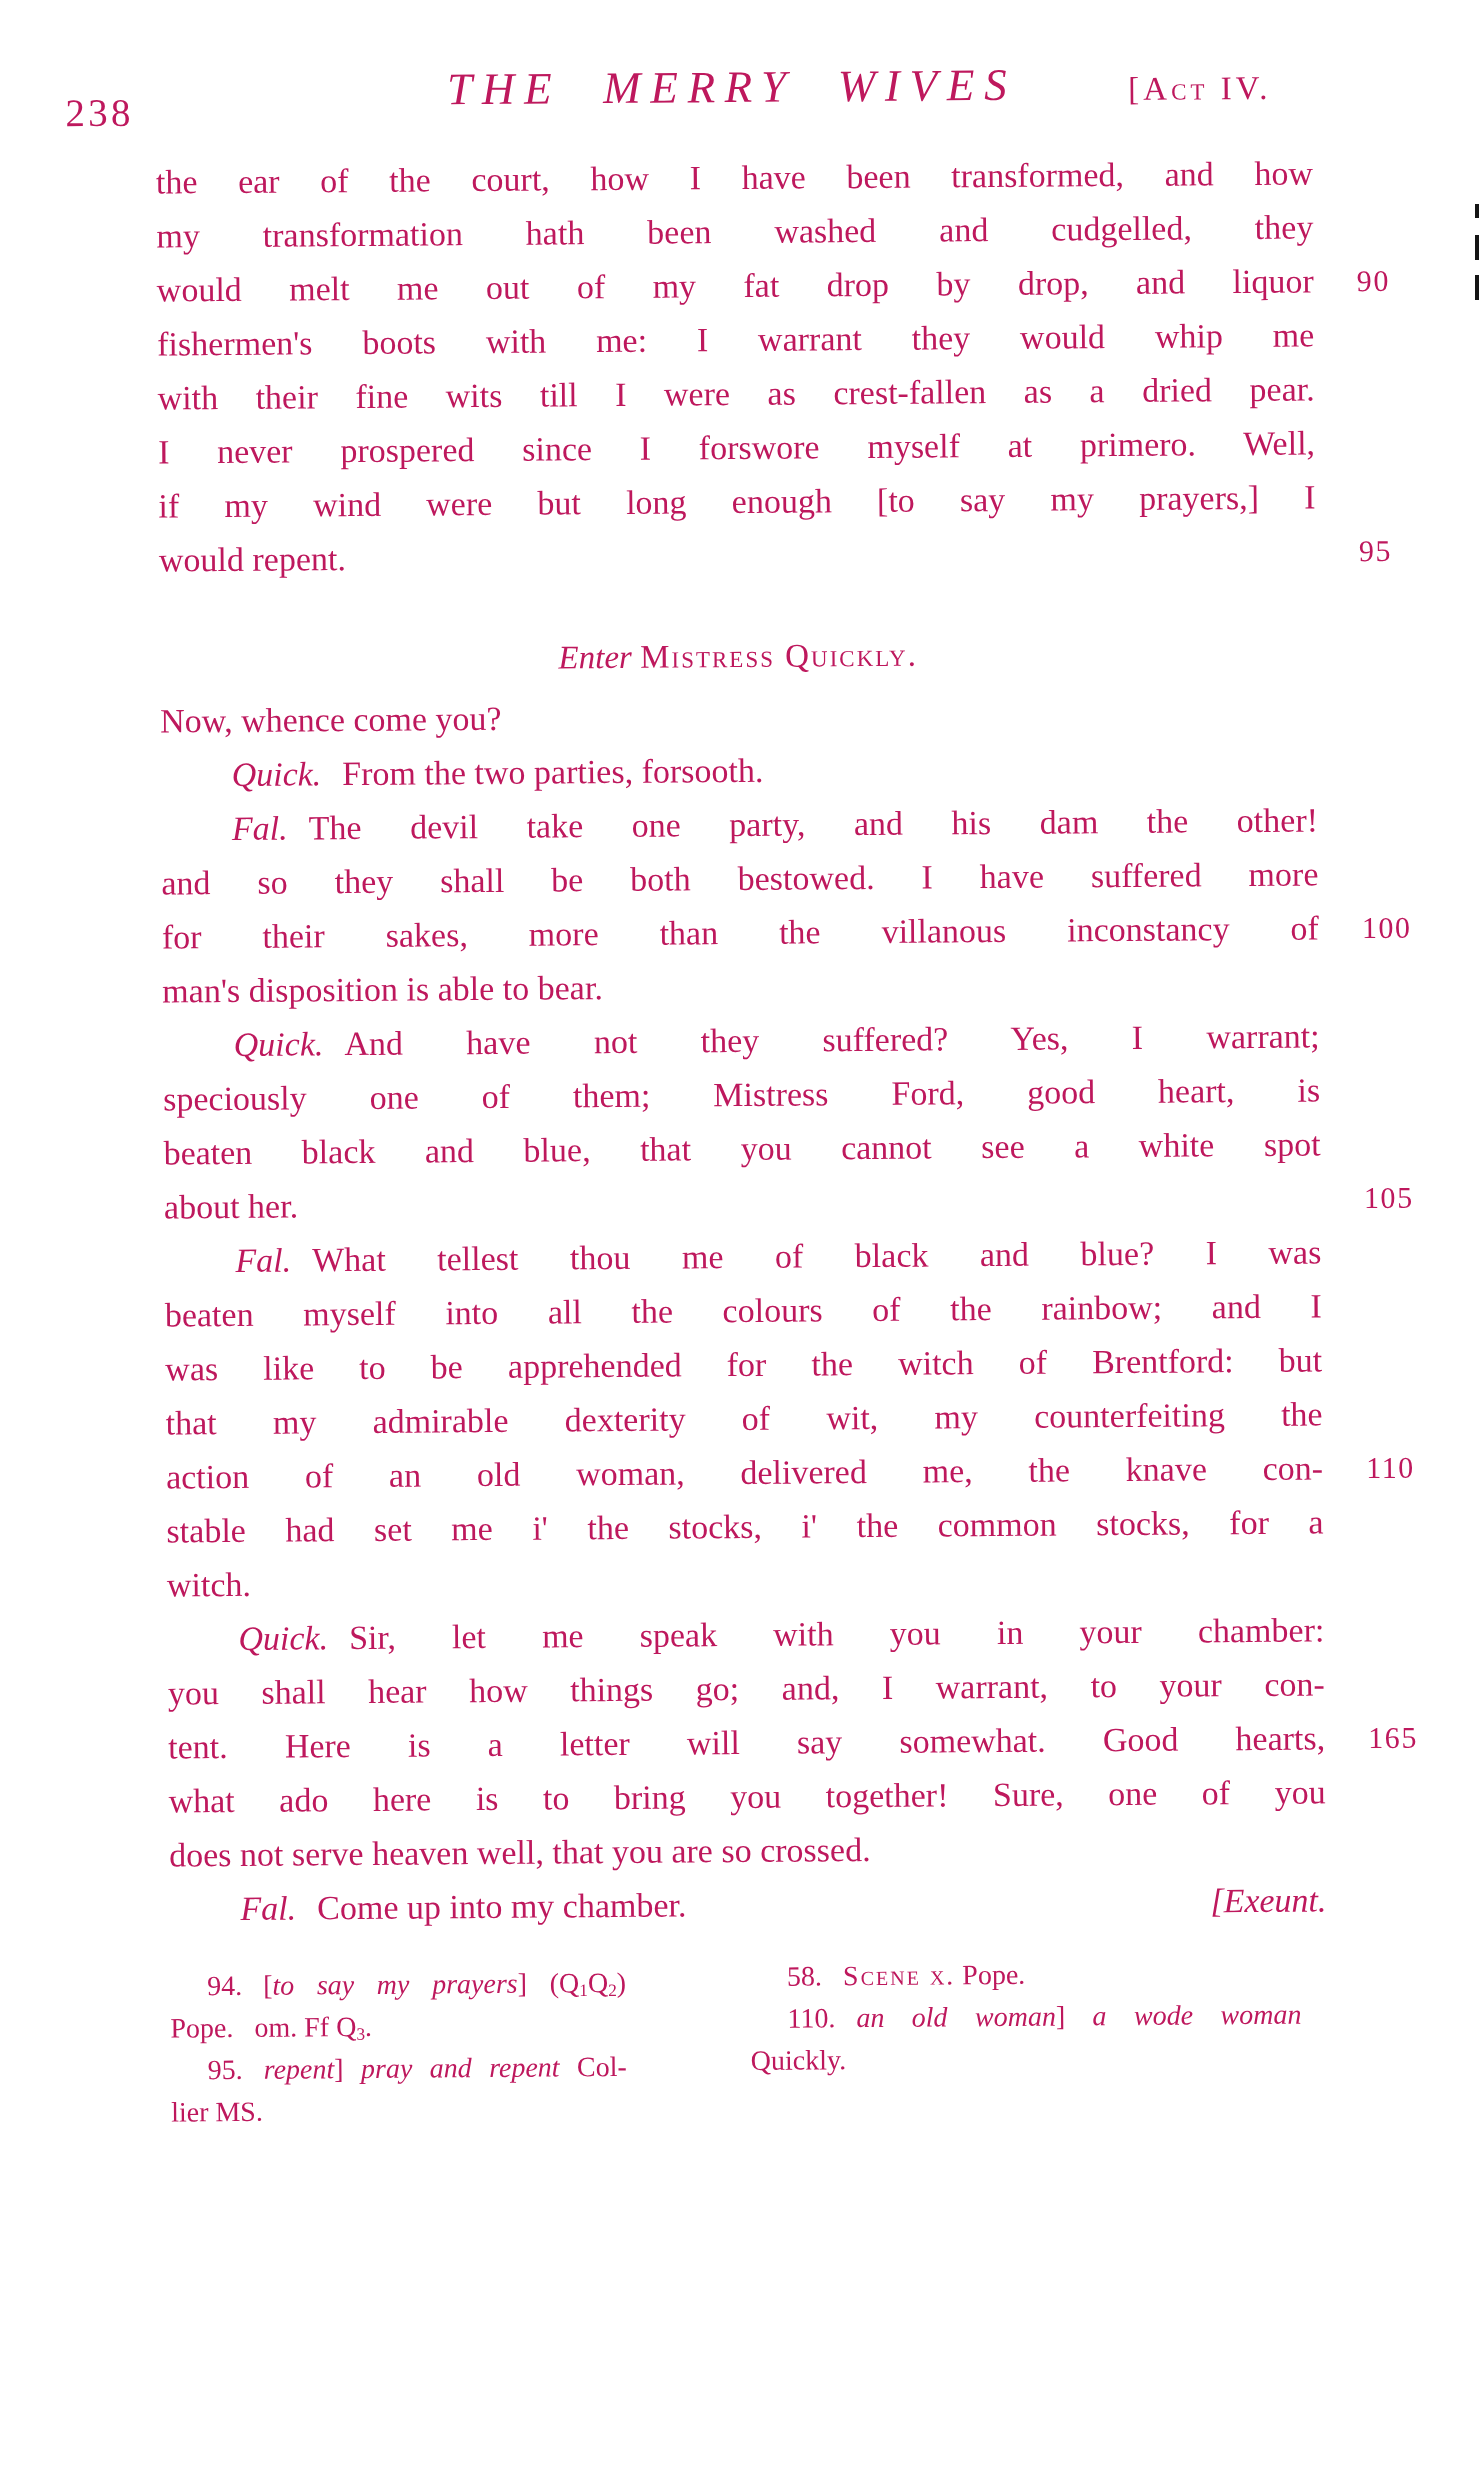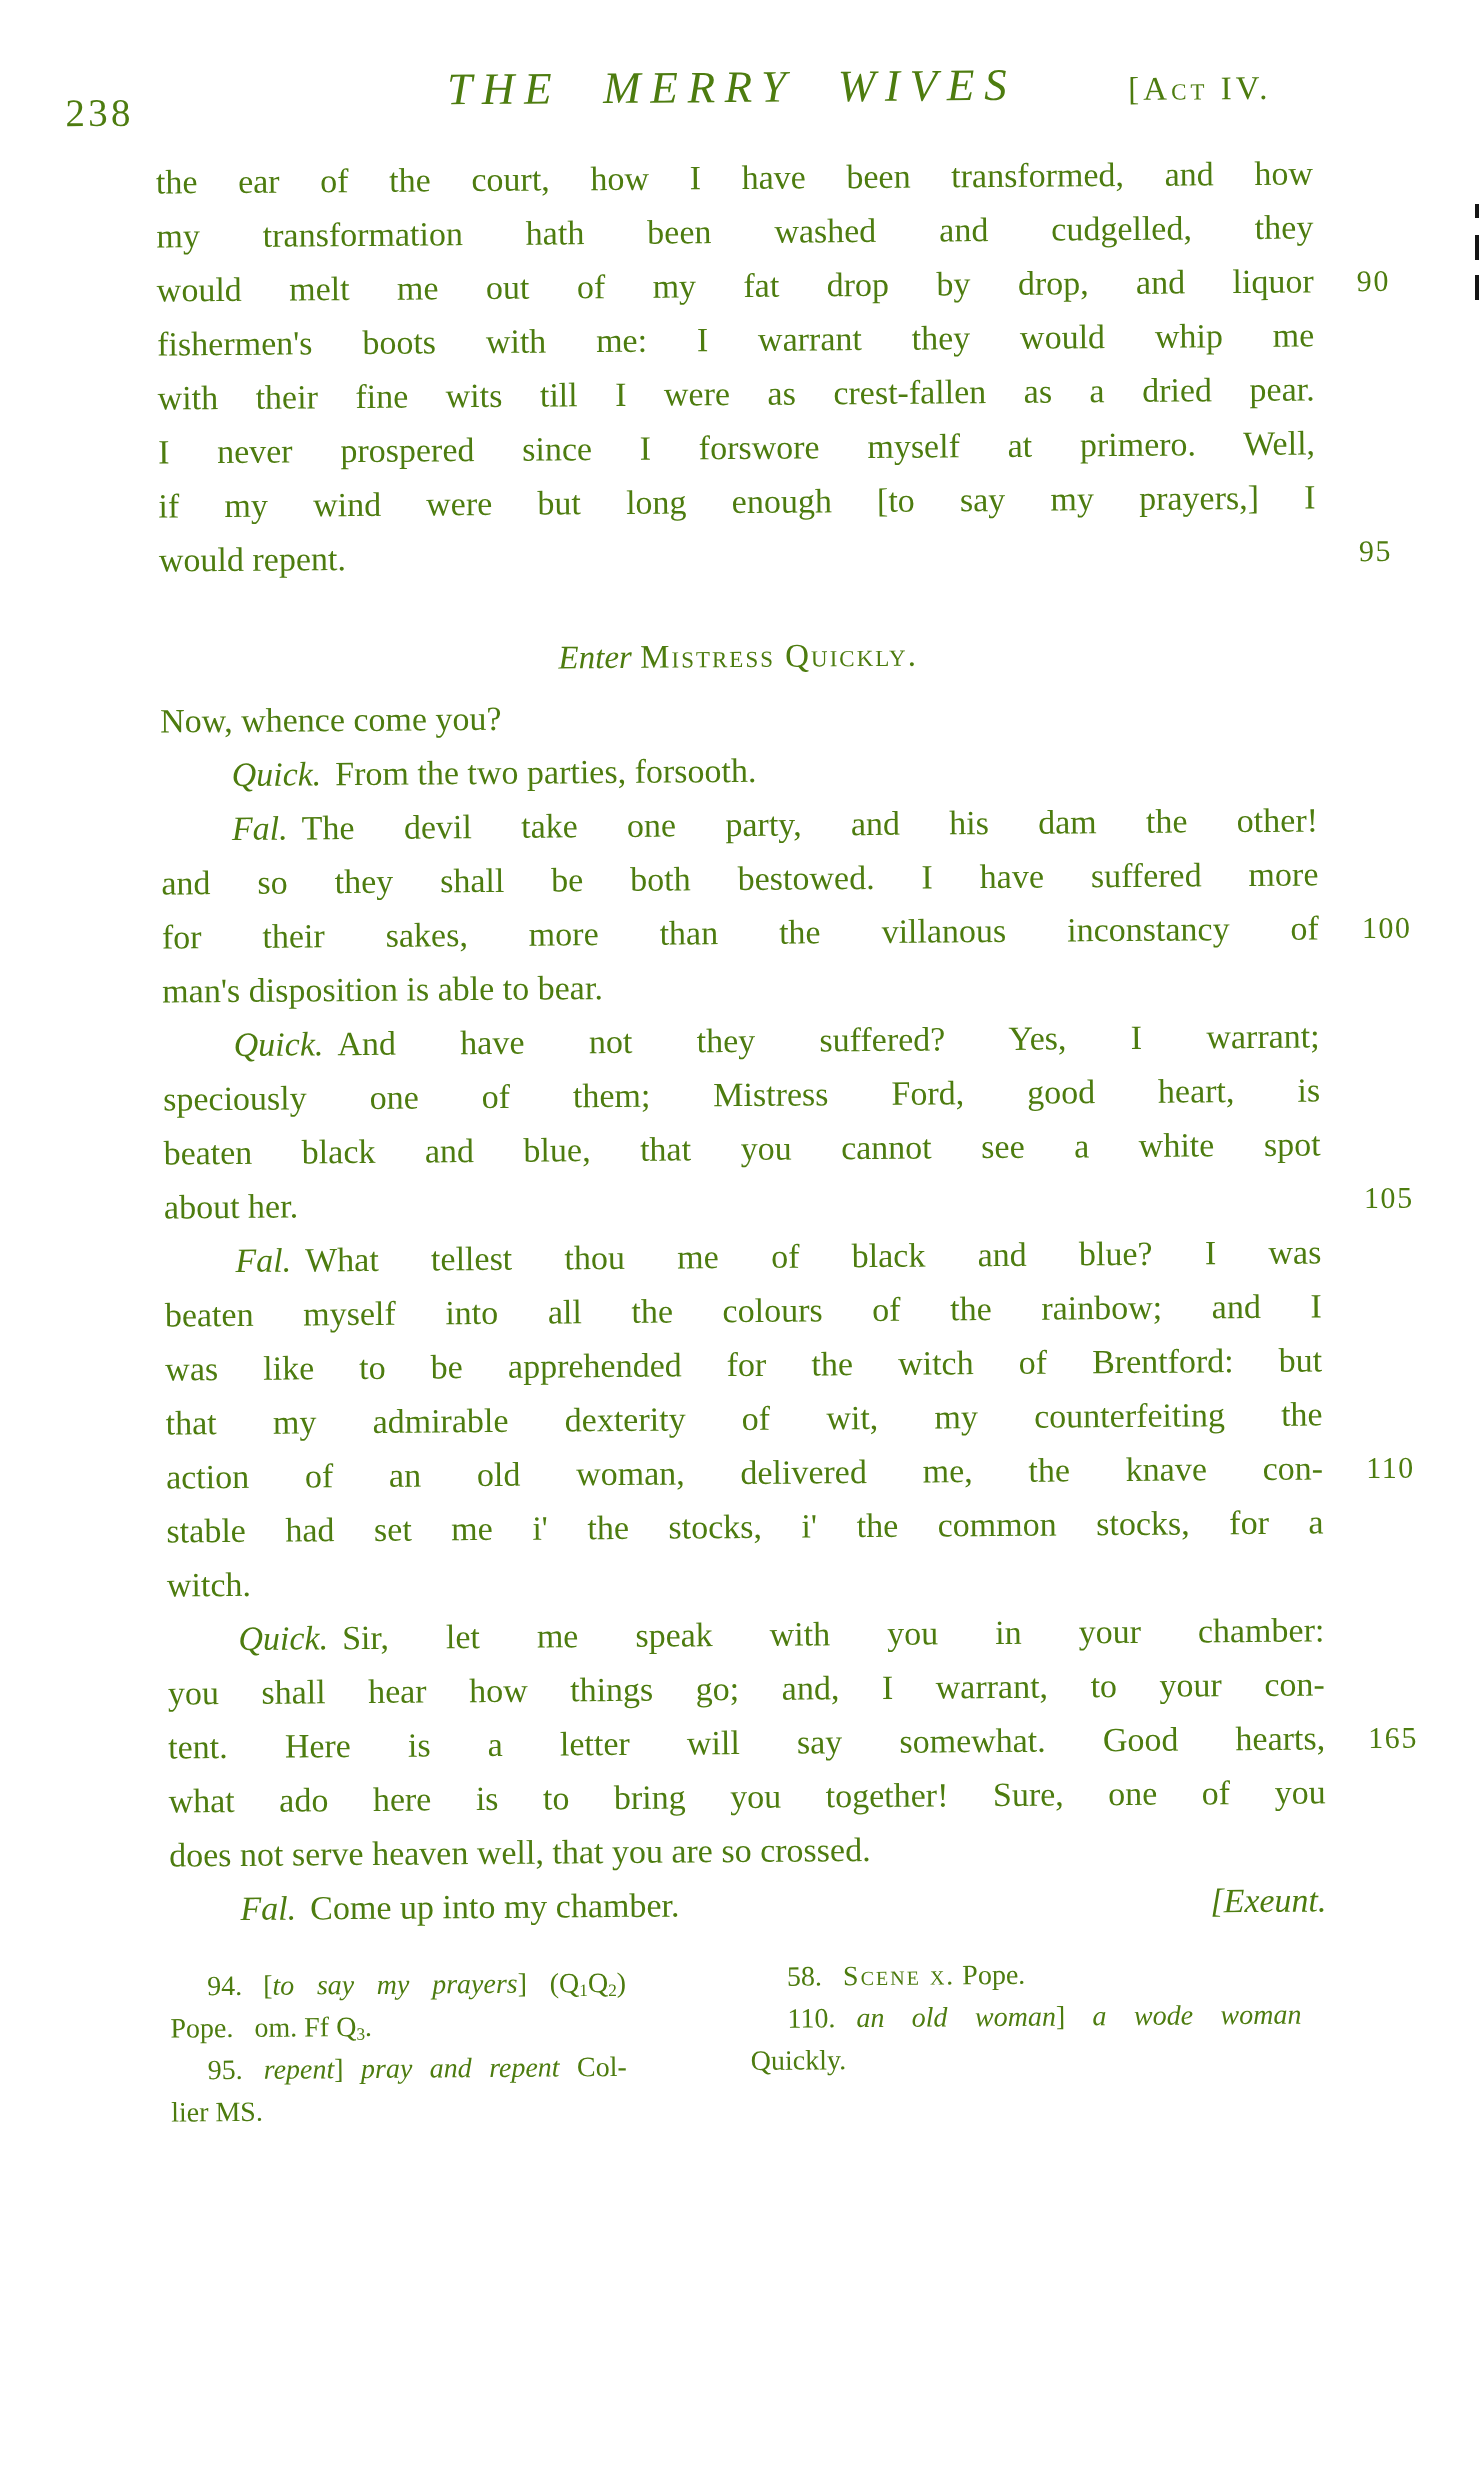--- a/index.html
+++ b/index.html
@@ -1,18 +1,18 @@
 <!DOCTYPE html>
 <html style="font-size:13px"><head>
 <meta charset="utf-8">
 <style>
   html,body{margin:0;padding:0;background:#888;}
   #page{
     position:relative;width:1481px;height:2475px;background:#ffffff;
-    overflow:hidden;font-family:"Liberation Serif",serif;color:#4d7c0f;
+    overflow:hidden;font-family:"Liberation Serif",serif;color:#be185d;
   }
   #scan{position:absolute;inset:0;transform:rotate(-0.45deg);transform-origin:741px 1208px;}
   
   .pagenum{position:absolute;left:74px;top:85px;font-size:39px;letter-spacing:3.2px;}
   .runtitle{position:absolute;left:0;top:61px;width:1481px;text-align:center;
     font-style:italic;font-size:45px;letter-spacing:9.7px;word-spacing:21px;}
   .actlabel{position:absolute;left:1137px;top:74px;font-size:33px;
     font-variant:small-caps;letter-spacing:4px;}
   
   .block{position:absolute;left:164px;width:1157px;}
@@ -23,21 +23,21 @@
   .line.ind{text-indent:71px;}
   .lnum{position:absolute;left:1172px;top:0;width:97px;font-size:30px;
     line-height:54px;letter-spacing:1.6px;white-space:nowrap;margin-left:28px;}
   
   #stage-wrap{position:absolute;left:164px;top:629px;width:1157px;text-align:center;
     height:54px;line-height:54px;font-size:33px;}
   
   .seg.i{font-style:italic;}
   .seg.sc{font-variant:small-caps;letter-spacing:2px;}
   .seg.sp{margin-right:21px;}
-  .seg.i.sp{margin-right:14px;}
+  .seg.i.sp{margin-right:21px;}
   .seg.sub{vertical-align:-0.22em;font-size:0.62em;}
   .seg.r{float:right;}
   
   .fncol{position:absolute;}
   #fn-left{left:164px;top:1961px;width:456px;}
   #fn-right{left:744px;top:1956px;width:551px;}
   .fline{position:relative;height:42px;line-height:42px;font-size:28px;white-space:nowrap;}
   .fline.just{white-space:normal;text-align:justify;text-align-last:justify;}
   .fline.ind{text-indent:37px;}
   

